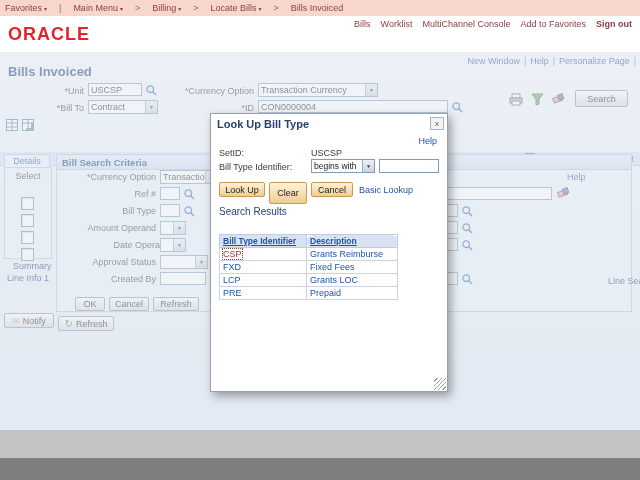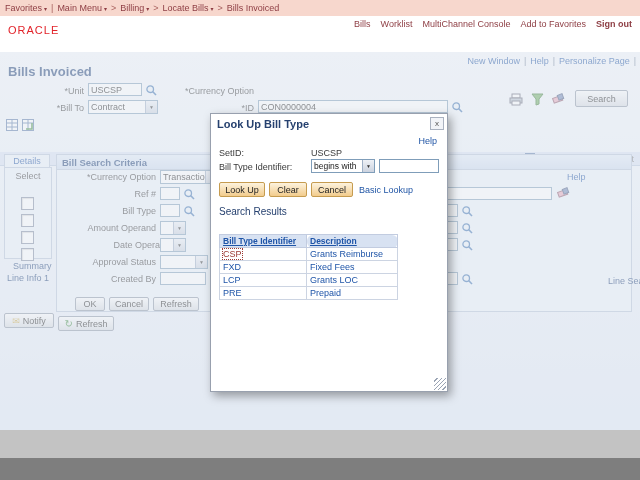--- a/index.html
+++ b/index.html
@@ -1,27 +1,27 @@
 <!DOCTYPE html>
 <html><head>
 <meta charset="utf-8">
 <style>
   html,body{margin:0;padding:0;background:#7e7e7e;}
   #screen{position:relative;width:640px;height:480px;background:#e8eef7;overflow:hidden;
     font-family:"Liberation Sans",sans-serif;-webkit-font-smoothing:antialiased;}
   .abs{position:absolute;}
   
   .crumbbar{position:absolute;top:0;left:0;width:640px;height:16px;background:#f7d7cd;
-    display:flex;align-items:center;gap:4px;padding-left:5px;box-sizing:border-box;
+    display:flex;align-items:center;gap:12px;padding-left:5px;box-sizing:border-box;
     font-size:9px;color:#8e3e44;white-space:nowrap;}
   .crumb{cursor:pointer;display:inline-flex;align-items:center;gap:2px;color:#8e3e44;}
   .caret{font-size:6px;color:#8e3e44;}
   .csep{color:#a8625f;}
   .whiteband{position:absolute;top:16px;left:0;width:640px;height:36px;background:#ffffff;border-bottom:1px solid #d7dde6;}
-  .logo{position:absolute;left:8px;top:24px;font-size:11px;font-weight:normal;letter-spacing:1px;color:#e2232a;}
+  .logo{position:absolute;left:8px;top:24px;font-size:18px;font-weight:bold;letter-spacing:1px;color:#e2232a;}
   .topnav{position:absolute;top:19px;right:8px;font-size:9px;color:#8e3e44;display:flex;gap:10px;}
   .topnav span{cursor:pointer;}
   .signout{font-weight:bold;}
   .contentbg{position:absolute;top:52px;left:0;width:640px;height:378px;
     background:linear-gradient(#f5f8fc,#e2eaf6);}
   .pagebar{position:absolute;top:56px;right:4px;font-size:9px;color:#2055a5;display:flex;gap:4px;}
   .lnk{color:#2055a5;cursor:pointer;}
   .sep{color:#6b7b95;}
   .title{position:absolute;left:8px;top:64px;font-size:13px;font-weight:bold;color:#1d3f77;}
   
@@ -134,20 +134,24 @@
 
   <div class="lbl" style="left:28px;top:86px;width:56px;">*Unit</div>
   <div class="inp" style="left:88px;top:83px;width:54px;height:13px;">USCSP</div>
   <span class="mag" style="left:145px;top:83px;">
     <svg width="13" height="13" viewBox="0 0 13 13">
         <circle cx="5.2" cy="5.2" r="3.3" fill="#eef4fb" stroke="#3a70b0" stroke-width="1.3"></circle>
         <line x1="7.8" y1="7.8" x2="11" y2="11" stroke="#3a70b0" stroke-width="1.6"></line>
       </svg>
   </span>
   <div class="lbl" style="left:148px;top:86px;width:106px;">*Currency Option</div>
+  <div class="sel" style="left:258px;top:83px;width:120px;height:14px;">
+    <span class="txt">Transaction Currency</span>
+    <span class="arr">▼</span>
+  </div>
   <div class="lbl" style="left:28px;top:103px;width:56px;">*Bill To</div>
   <div class="sel" style="left:88px;top:100px;width:70px;height:14px;">
     <span class="txt">Contract</span>
     <span class="arr">▼</span>
   </div>
   <div class="lbl" style="left:148px;top:103px;width:106px;">*ID</div>
   <div class="inp" style="left:258px;top:100px;width:190px;height:13px;">CON0000004</div>
   <span class="mag" style="left:451px;top:100px;">
     <svg width="13" height="13" viewBox="0 0 13 13">
         <circle cx="5.2" cy="5.2" r="3.3" fill="#eef4fb" stroke="#3a70b0" stroke-width="1.3"></circle>
@@ -336,21 +340,21 @@
     <div class="dlg-lbl" style="left:100px;top:34px;">USCSP</div>
 
     <div class="dlg-lbl" style="left:8px;top:48px;">Bill Type Identifier:</div>
     <div class="sel" style="left:100px;top:45px;width:64px;height:14px;font-size:8.5px;">
       <span class="txt">begins with</span>
       <span class="arr">▼</span>
     </div>
     <div class="inp" style="left:168px;top:45px;width:60px;height:14px;"></div>
 
     <div class="btn btn-tan" style="left:8px;top:68px;width:46px;height:15px;">Look Up</div>
-    <div class="btn btn-tan" style="left:58px;top:68px;width:38px;height:15px;">Clear</div>
+    <div class="btn btn-tan" style="left:58px;top:68px;width:38px;height:22px;">Clear</div>
     <div class="btn btn-tan" style="left:100px;top:68px;width:42px;height:15px;">Cancel</div>
     <span class="lnk abs" style="left:148px;top:71px;font-size:9px;">Basic Lookup</span>
 
     <div class="abs" style="left:8px;top:92px;font-size:10px;color:#26416f;">Search Results</div>
 
 
     <table class="lut">
       <thead>
         <tr>
           <th style="width:80px;margin-left:24px;">Bill Type Identifier</th>

